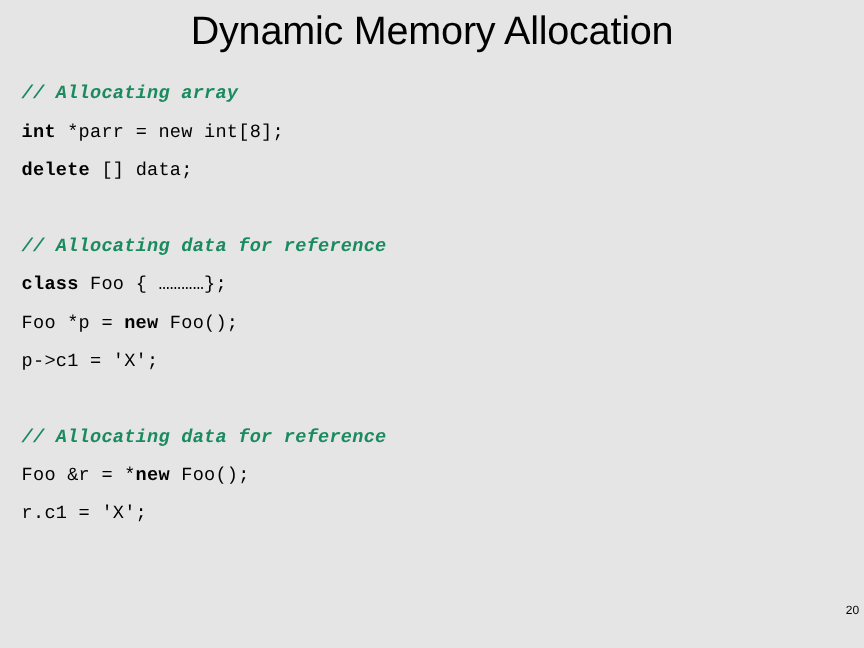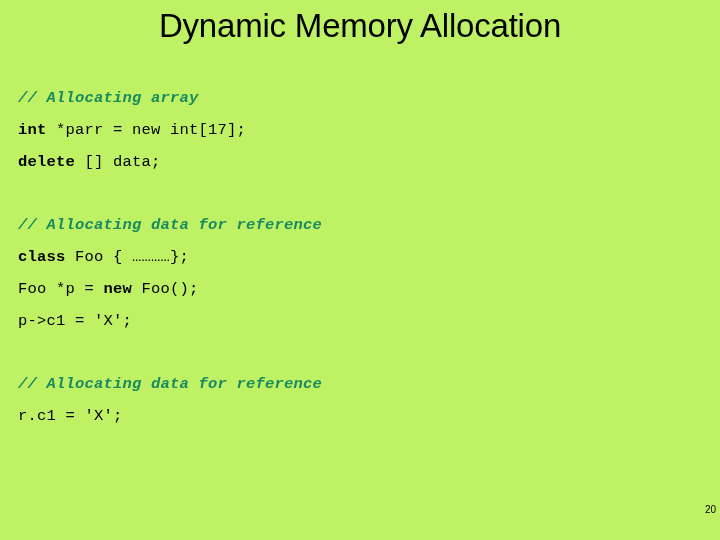--- a/index.html
+++ b/index.html
@@ -12,42 +12,42 @@
     height: 540px;
     position: relative;
     overflow: hidden;
     font-family: "Liberation Sans", sans-serif;
     background: #ffffff;
   }
 
   .slide {
     position: absolute;
     inset: 0;
-    background: #bef264;
+    background: #e5e5e5;
   }
 
   .slide-title {
     position: absolute;
     left: 0;
     top: 6px;
     width: 720px;
     text-align: center;
     font-family: "Liberation Sans", sans-serif;
     font-weight: 300;
     font-size: 33px;
     line-height: 40px;
     letter-spacing: -0.2px;
     color: #000000;
     white-space: nowrap;
   }
 
   .code-body {
     position: absolute;
     left: 18px;
-    top: 82px;
+    top: 62px;
     width: 690px;
   }
 
   .code-line {
     font-family: "Liberation Mono", "DejaVu Sans Mono", monospace;
     font-size: 15.5px;
     line-height: 32px;
     height: 32px;
     color: #000000;
     white-space: pre;
@@ -91,27 +91,28 @@
 </style>
 </head>
 <body>
 
 <div class="slide">
 
   <div class="slide-title">Dynamic Memory Allocation</div>
 
   <div class="code-body">
       <div class="code-line"><span class="tok-comment-green">// Allocating array</span></div>
-      <div class="code-line"><span class="tok-kw">int</span><span class="tok-plain"> *parr = new int[17];</span></div>
+      <div class="code-line"><span class="tok-kw">int</span><span class="tok-plain"> *parr = new int[8];</span></div>
       <div class="code-line"><span class="tok-kw">delete</span><span class="tok-plain"> [] data;</span></div>
       <div class="code-line blank">&nbsp;</div>
       <div class="code-line"><span class="tok-comment-green">// Allocating data for reference</span></div>
       <div class="code-line"><span class="tok-kw">class</span><span class="tok-plain"> Foo { …………};</span></div>
       <div class="code-line"><span class="tok-plain">Foo *p = </span><span class="tok-kw">new</span><span class="tok-plain"> Foo();</span></div>
       <div class="code-line"><span class="tok-plain">p-&gt;c1 = 'X';</span></div>
       <div class="code-line blank">&nbsp;</div>
       <div class="code-line"><span class="tok-comment-green">// Allocating data for reference</span></div>
+      <div class="code-line"><span class="tok-plain">Foo &amp;r = *</span><span class="tok-kw">new</span><span class="tok-plain"> Foo();</span></div>
       <div class="code-line"><span class="tok-plain">r.c1 = 'X';</span></div>
     </div>
 
   <div class="page-number">20</div>
 
 </div>
 
 </body></html>

